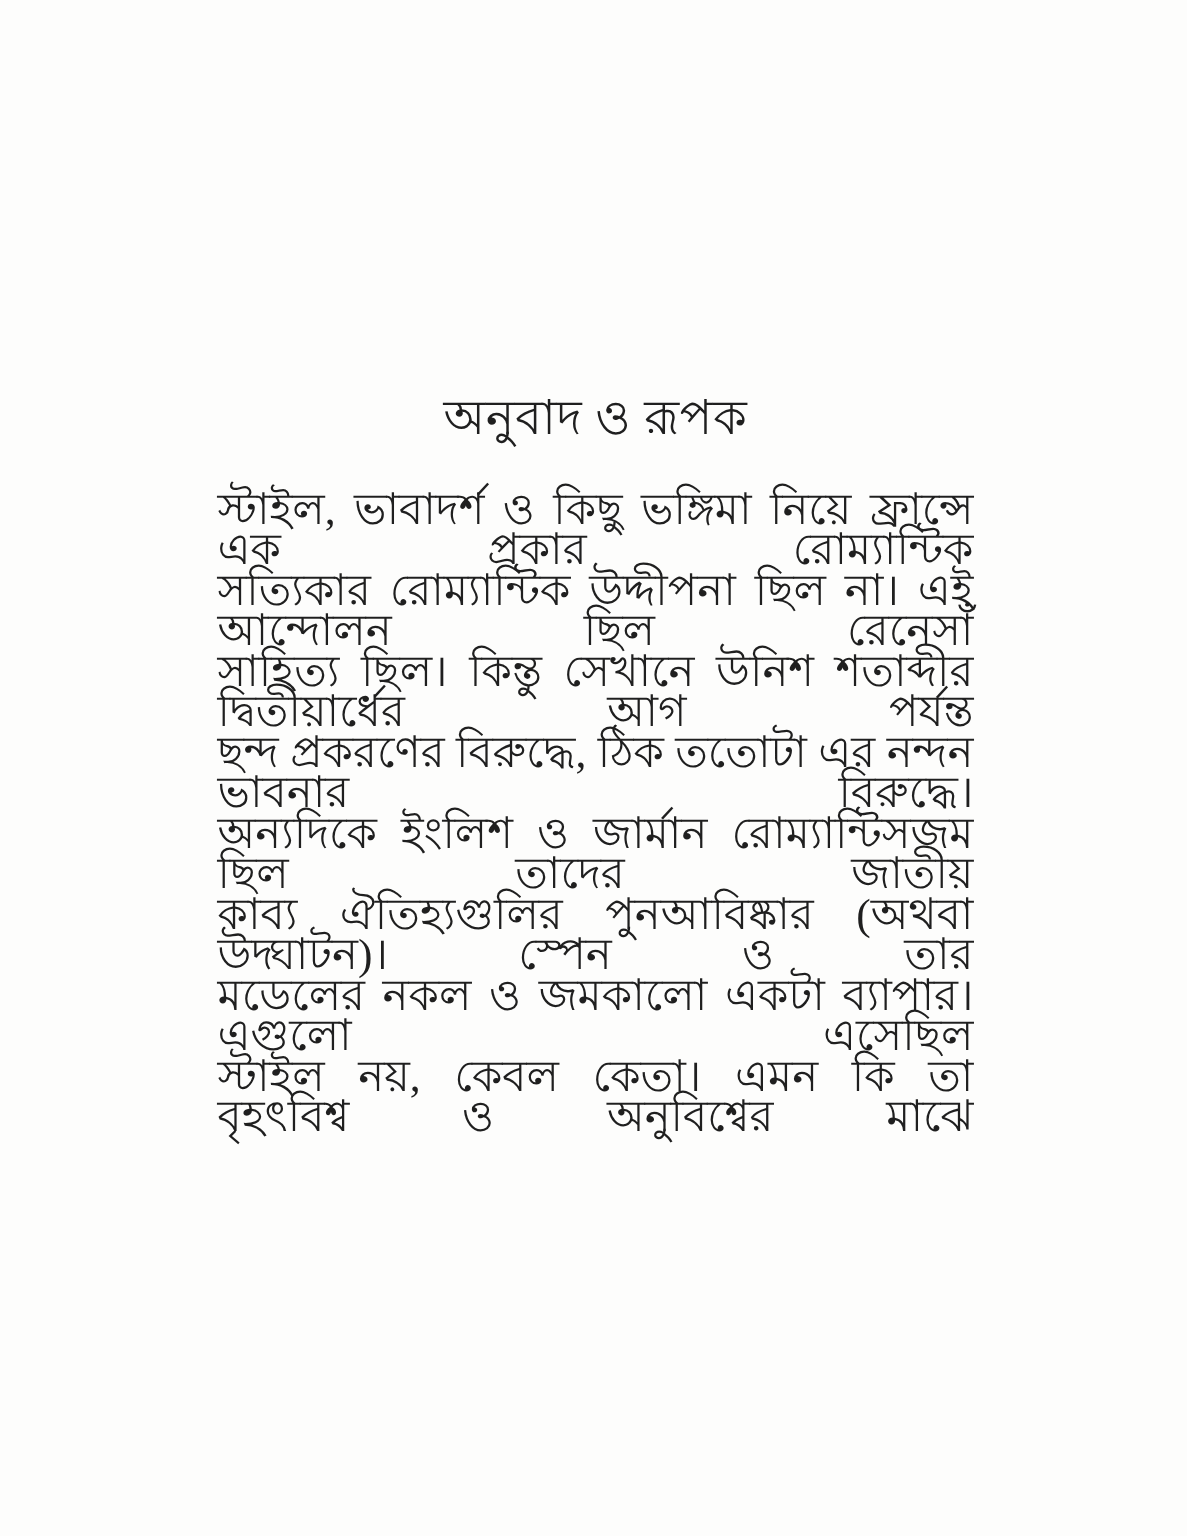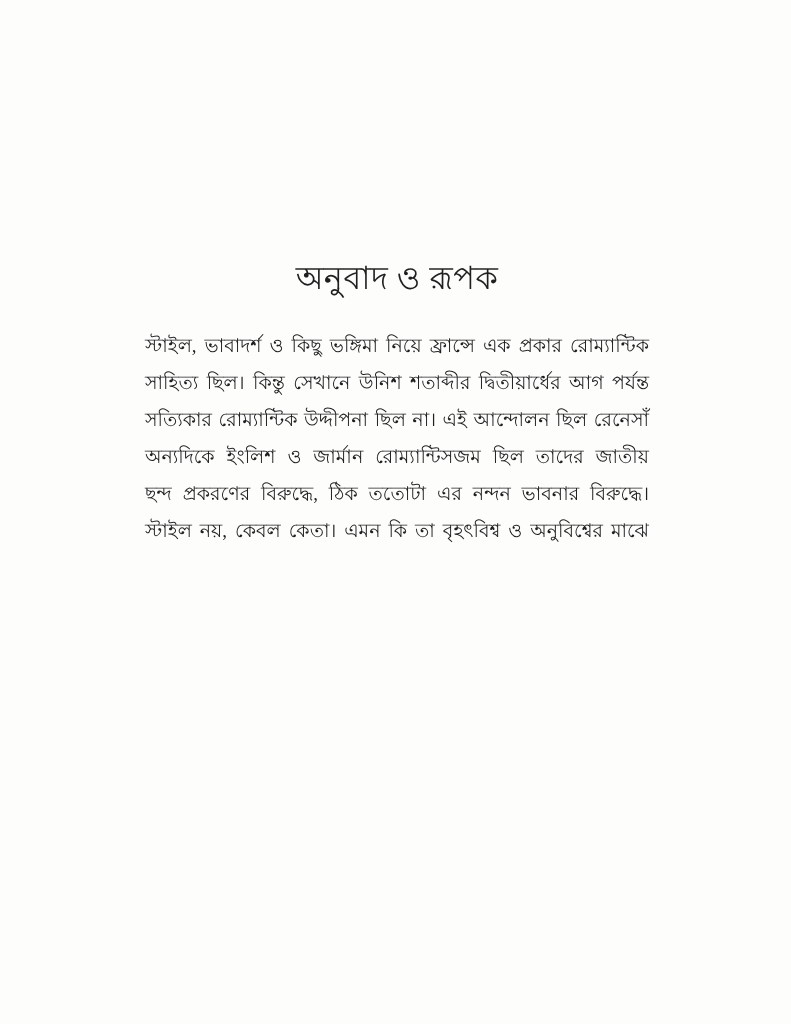--- a/index.html
+++ b/index.html
@@ -28,37 +28,39 @@
     letter-spacing: 0.5px;
     line-height: 1.3;
   }
   .body-text {
     position: absolute;
     top: 327px;
     left: 145px;
     width: 504px;
   }
   .text-line {
-    font-size: 19px;
-    line-height: 37px;
+    font-size: 29px;
+    line-height: 27px;
     text-align: justify;
     text-align-last: justify;
     white-space: normal;
   }
 </style>
 </head>
 <body>
 
 <div class="page">
 
   <h1 class="chapter-title">অনুবাদ ও রূপক</h1>
 
   <div class="body-text">
     <div class="text-line">স্টাইল, ভাবাদর্শ ও কিছু ভঙ্গিমা নিয়ে ফ্রান্সে এক প্রকার রোম্যান্টিক</div>
+    <div class="text-line">সত্যিকার রোম্যান্টিক উদ্দীপনা ছিল না। এই আন্দোলন ছিল রেনেসাঁ</div>
     <div class="text-line">সাহিত্য ছিল। কিন্তু সেখানে উনিশ শতাব্দীর দ্বিতীয়ার্ধের আগ পর্যন্ত</div>
-    <div class="text-line">সত্যিকার রোম্যান্টিক উদ্দীপনা ছিল না। এই আন্দোলন ছিল রেনেসাঁ</div>
+    <div class="text-line">ছন্দ প্রকরণের বিরুদ্ধে, ঠিক ততোটা এর নন্দন ভাবনার বিরুদ্ধে।</div>
     <div class="text-line">অন্যদিকে ইংলিশ ও জার্মান রোম্যান্টিসজম ছিল তাদের জাতীয়</div>
-    <div class="text-line">ছন্দ প্রকরণের বিরুদ্ধে, ঠিক ততোটা এর নন্দন ভাবনার বিরুদ্ধে।</div>
+    <div class="text-line">কাব্য ঐতিহ্যগুলির পুনআবিষ্কার (অথবা উদ্ঘাটন)। স্পেন ও তার</div>
+    <div class="text-line">মডেলের নকল ও জমকালো একটা ব্যাপার। এগুলো এসেছিল</div>
     <div class="text-line">স্টাইল নয়, কেবল কেতা। এমন কি তা বৃহৎবিশ্ব ও অনুবিশ্বের মাঝে</div>
 
   </div>
 
 </div>
 
 </body></html>

